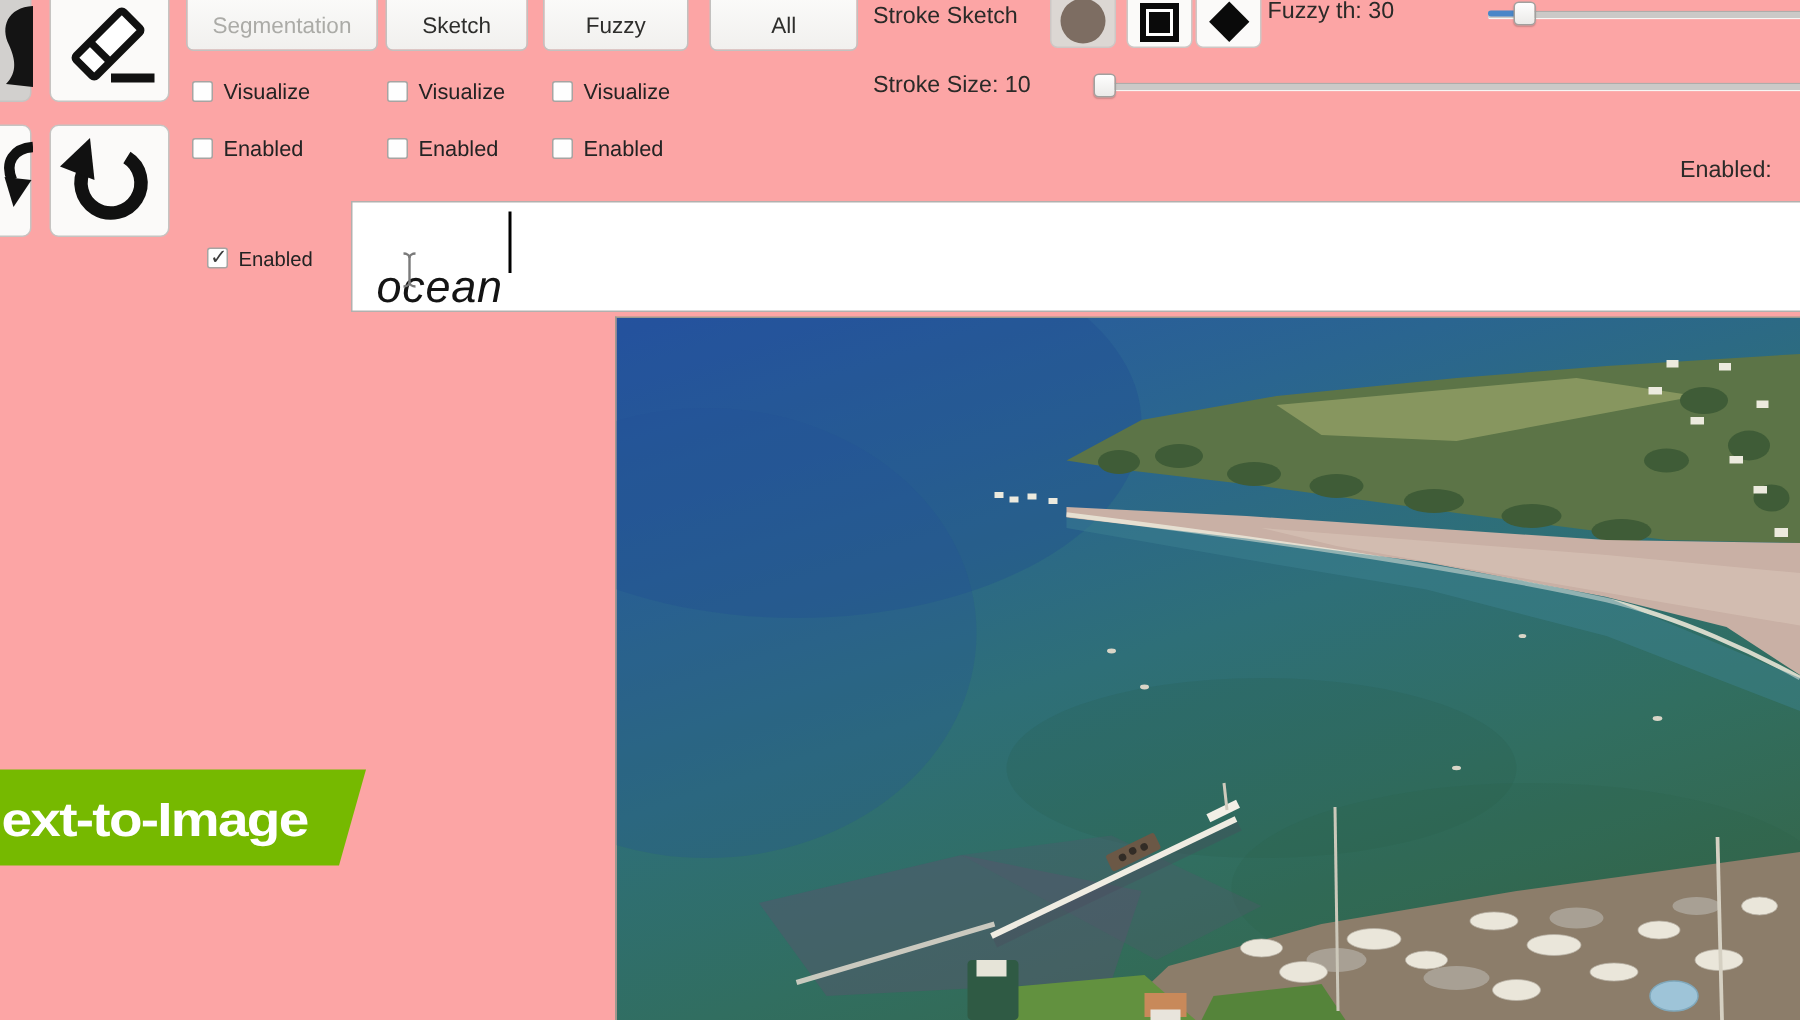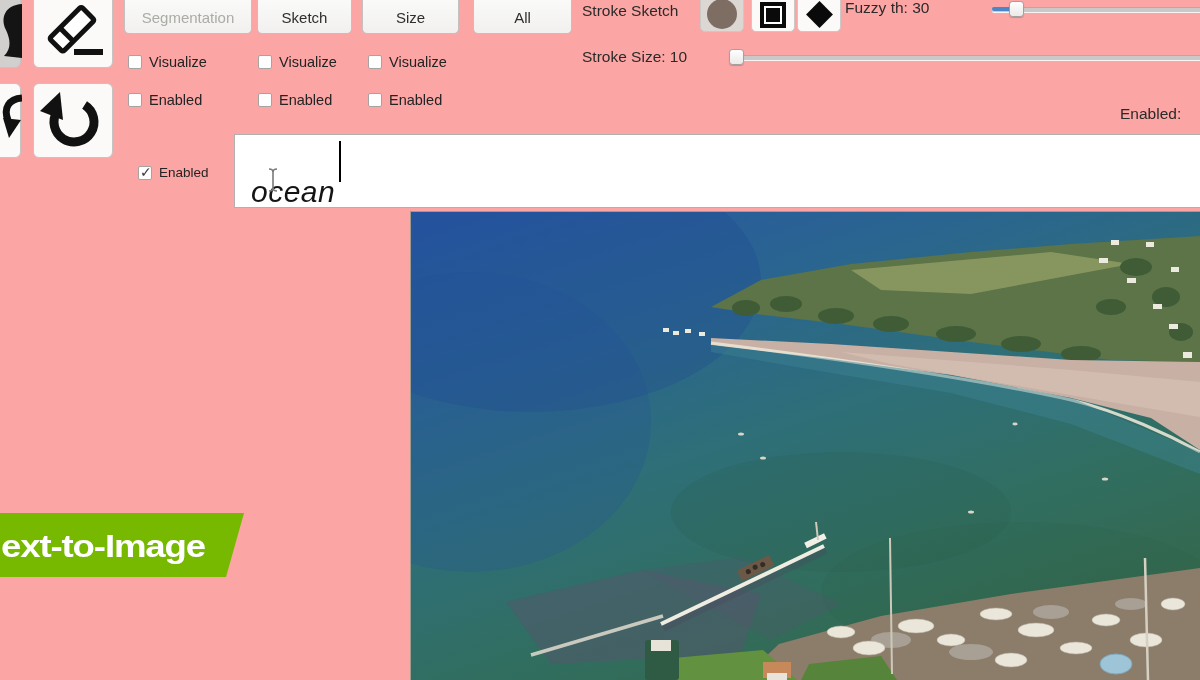--- a/index.html
+++ b/index.html
@@ -6,21 +6,21 @@
   .stage{position:relative;width:1200px;height:680px;overflow:hidden;background:#fca5a5;
          font-family:"Liberation Sans","DejaVu Sans",sans-serif;color:#232323;padding-left:20px;}
   
   .pushbtn{position:absolute;background:linear-gradient(#fdfdfc,#f1f0ee);border:1px solid #c3c1bf;
            border-radius:5px;display:flex;align-items:flex-end;justify-content:center;
            font-size:15px;color:#2e2e2c;padding-bottom:7px;box-sizing:border-box;}
   .pushbtn.disabled{color:#ababa7;}
   .toolbtn{position:absolute;background:#fbfaf9;border:1px solid #c6c4c2;border-radius:6px;box-sizing:border-box;}
   .toolbtn.selected{background:#d2d0ce;}
   
-  .cb{position:absolute;display:flex;align-items:center;gap:7px;font-size:14.5px;}
+  .cb{position:absolute;display:flex;align-items:flex-start;gap:7px;font-size:14.5px;}
   .cb .box{width:14px;height:14px;background:#fefefe;border:1px solid #a6a4a2;border-radius:2px;
            box-sizing:border-box;flex:0 0 auto;position:relative;}
   .cb .box .mark{position:absolute;left:1px;top:-3px;font-size:14px;font-weight:bold;color:#3a3a3a;}
   .cb.small{font-size:13.5px;}
   
   .track{position:absolute;height:4px;background:#cbc9c7;border-top:1px solid #aeacaa;
          border-bottom:1px solid #f7f6f4;border-radius:2px;}
   .trackfill{position:absolute;height:4px;border-radius:2px;top:-1px;}
   .handle{position:absolute;width:15px;height:16px;background:linear-gradient(#fefefe,#ebeae8);
           border:1px solid #a2a09e;border-radius:3.5px;box-shadow:0 1px 1px rgba(0,0,0,.18);box-sizing:border-box;}
@@ -75,21 +75,21 @@
     </svg>
   </div>
 
   <div class="pushbtn disabled" style="left:124px;top:-11px;width:128px;height:45px;">
       <span>Segmentation</span>
     </div>
   <div class="pushbtn" style="left:257px;top:-11px;width:95px;height:45px;">
       <span>Sketch</span>
     </div>
   <div class="pushbtn" style="left:362px;top:-11px;width:97px;height:45px;">
-      <span>Size</span>
+      <span>Fuzzy</span>
     </div>
   <div class="pushbtn" style="left:473px;top:-11px;width:99px;height:45px;">
       <span>All</span>
     </div>
 
   <div class="cb" style="left:128px;top:54px;">
     <span class="box"></span>
     <span>Visualize</span>
   </div>
   <div class="cb" style="left:258px;top:54px;">

